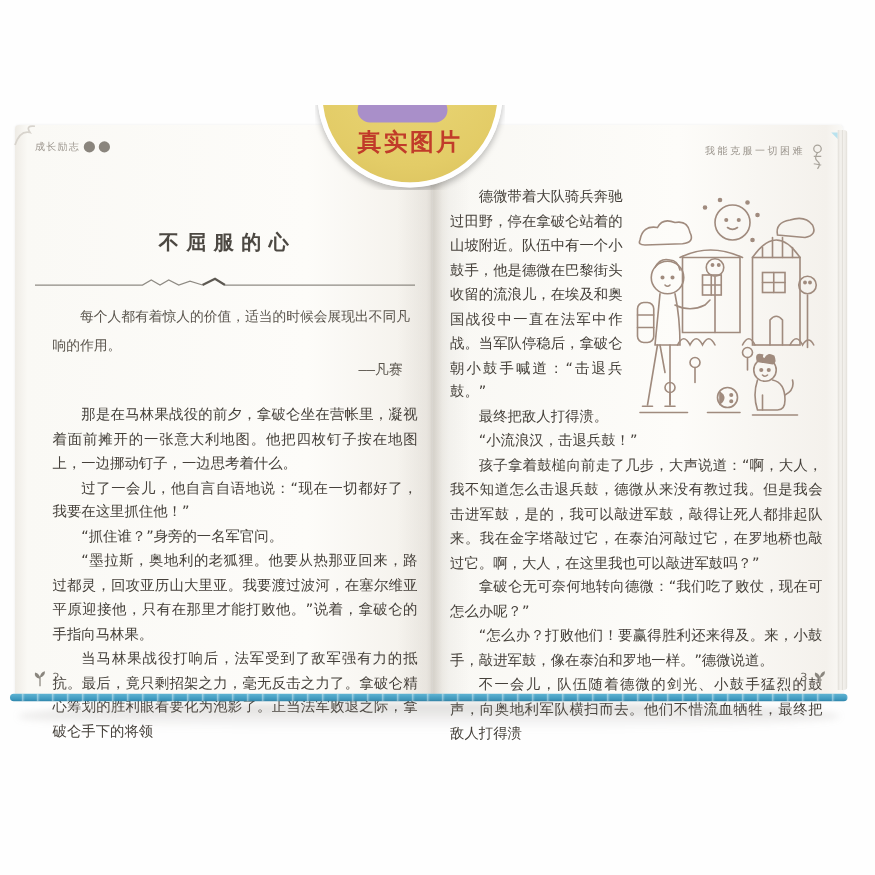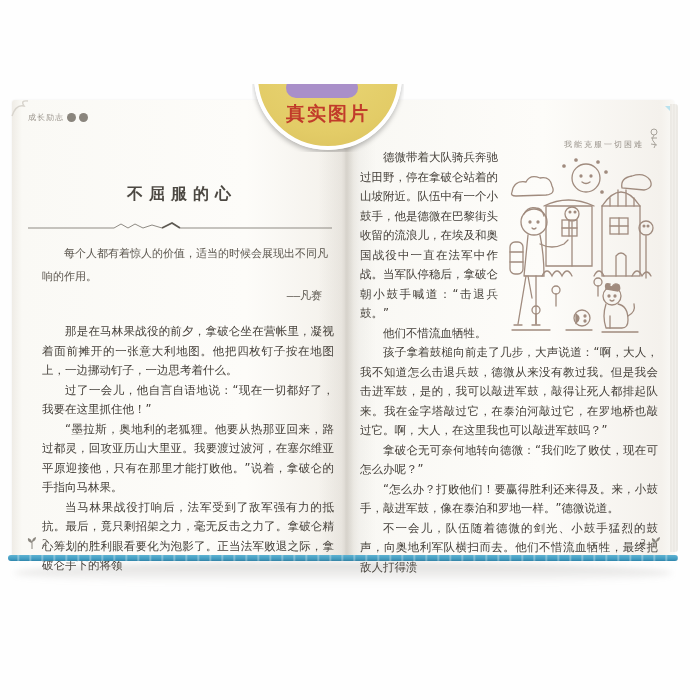--- a/index.html
+++ b/index.html
@@ -58,21 +58,21 @@
   .lp-body{position:absolute;left:30px;top:222px;width:292px;}
   .body-par{margin:0;font-size:11.5px;color:#45403a;line-height:19.5px;
     text-align:justify;text-indent:2em;}
 
   .page-num{position:absolute;bottom:6px;display:flex;align-items:center;gap:4px;
     font-size:9px;color:#6e6a63;}
   .pn-left{left:14px;}
   .pn-right{right:12px;flex-direction:row-reverse;}
 
   
-  .rp-header{position:absolute;right:14px;top:28px;display:flex;align-items:flex-end;gap:4px;}
+  .rp-header{position:absolute;right:14px;top:15px;display:flex;align-items:flex-start;gap:4px;}
   .rp-header .motto{font-size:8px;color:#9a948c;letter-spacing:2px;}
   .corner-mark{position:absolute;right:0;top:6px;width:0;height:0;
     border-left:9px solid transparent;border-top:9px solid #b9e2ee;}
 
   .rp-body{position:absolute;left:14px;top:48px;width:298px;}
   .illustration{float:right;width:152px;height:190px;margin:0 0 4px 8px;}
 
   .leaf-icon svg{display:block;}
 </style>
 </head>
@@ -99,20 +99,21 @@
         <path d="M136,8 l10,-5 8,5" fill="none" stroke="#5d5952" stroke-width="1.8"></path>
         <path d="M154,8 L306,8" fill="none" stroke="#8f8b84" stroke-width="1"></path>
       </svg>
 
       <div class="lp-quote">每个人都有着惊人的价值，适当的时候会展现出不同凡响的作用。</div>
       <div class="lp-quote-attr">——凡赛</div>
 
       <div class="lp-body">
         <p class="body-par">那是在马林果战役的前夕，拿破仑坐在营帐里，凝视着面前摊开的一张意大利地图。他把四枚钉子按在地图上，一边挪动钉子，一边思考着什么。</p>
         <p class="body-par">过了一会儿，他自言自语地说：“现在一切都好了，我要在这里抓住他！”</p>
+        <p class="body-par">“抓住谁？”身旁的一名军官问。</p>
         <p class="body-par">“墨拉斯，奥地利的老狐狸。他要从热那亚回来，路过都灵，回攻亚历山大里亚。我要渡过波河，在塞尔维亚平原迎接他，只有在那里才能打败他。”说着，拿破仑的手指向马林果。</p>
         <p class="body-par">当马林果战役打响后，法军受到了敌军强有力的抵抗。最后，竟只剩招架之力，毫无反击之力了。拿破仑精心筹划的胜利眼看要化为泡影了。正当法军败退之际，拿破仑手下的将领</p>
       </div>
 
       <div class="page-num pn-left">
         <span class="leaf-icon">
           <svg width="12" height="14" viewBox="0 0 12 14">
             <path d="M6,13 L6,5" stroke="#8a867e" stroke-width="1" fill="none"></path>
             <path d="M6,7 Q1,6 2,2 Q6,3 6,7" fill="#8a867e"></path>
             <path d="M6,6 Q10,5 10,1 Q6,2 6,6" fill="#8a867e"></path>
@@ -202,21 +203,22 @@
 
           <circle cx="76" cy="170" r="8"></circle>
           <path d="M70,166 Q76,170 70,175 Z" fill="#a08b7e"></path>
           <circle cx="79" cy="168" r="1" fill="#a08b7e"></circle>
             <circle cx="79" cy="173" r="1" fill="#a08b7e"></circle>
 
           <path d="M6,182 L44,182 M60,182 L86,182 M96,184 L132,184"></path>
         </svg>
 
         <p class="body-par">德微带着大队骑兵奔驰过田野，停在拿破仑站着的山坡附近。队伍中有一个小鼓手，他是德微在巴黎街头收留的流浪儿，在埃及和奥国战役中一直在法军中作战。当军队停稳后，拿破仑朝小鼓手喊道：“击退兵鼓。”</p>
-        <p class="body-par">他们不惜流血牺牲。</p>
+        <p class="body-par">最终把敌人打得溃。</p>
+        <p class="body-par">“小流浪汉，击退兵鼓！”</p>
         <p class="body-par">孩子拿着鼓槌向前走了几步，大声说道：“啊，大人，我不知道怎么击退兵鼓，德微从来没有教过我。但是我会击进军鼓，是的，我可以敲进军鼓，敲得让死人都排起队来。我在金字塔敲过它，在泰泊河敲过它，在罗地桥也敲过它。啊，大人，在这里我也可以敲进军鼓吗？”</p>
         <p class="body-par">拿破仑无可奈何地转向德微：“我们吃了败仗，现在可怎么办呢？”</p>
         <p class="body-par">“怎么办？打败他们！要赢得胜利还来得及。来，小鼓手，敲进军鼓，像在泰泊和罗地一样。”德微说道。</p>
         <p class="body-par">不一会儿，队伍随着德微的剑光、小鼓手猛烈的鼓声，向奥地利军队横扫而去。他们不惜流血牺牲，最终把敌人打得溃</p>
       </div>
 
       <div class="page-num pn-right">
         <span class="leaf-icon">
           <svg width="12" height="14" viewBox="0 0 12 14">
             <path d="M6,13 L6,5" stroke="#8a867e" stroke-width="1" fill="none"></path>

